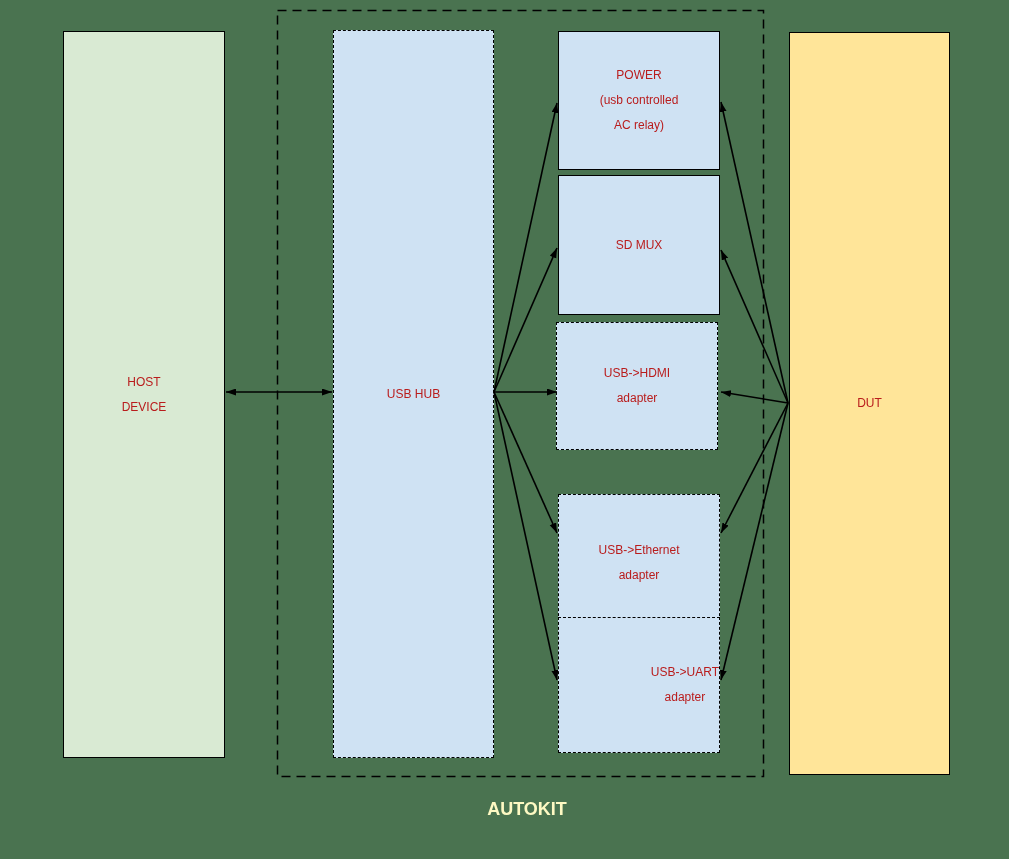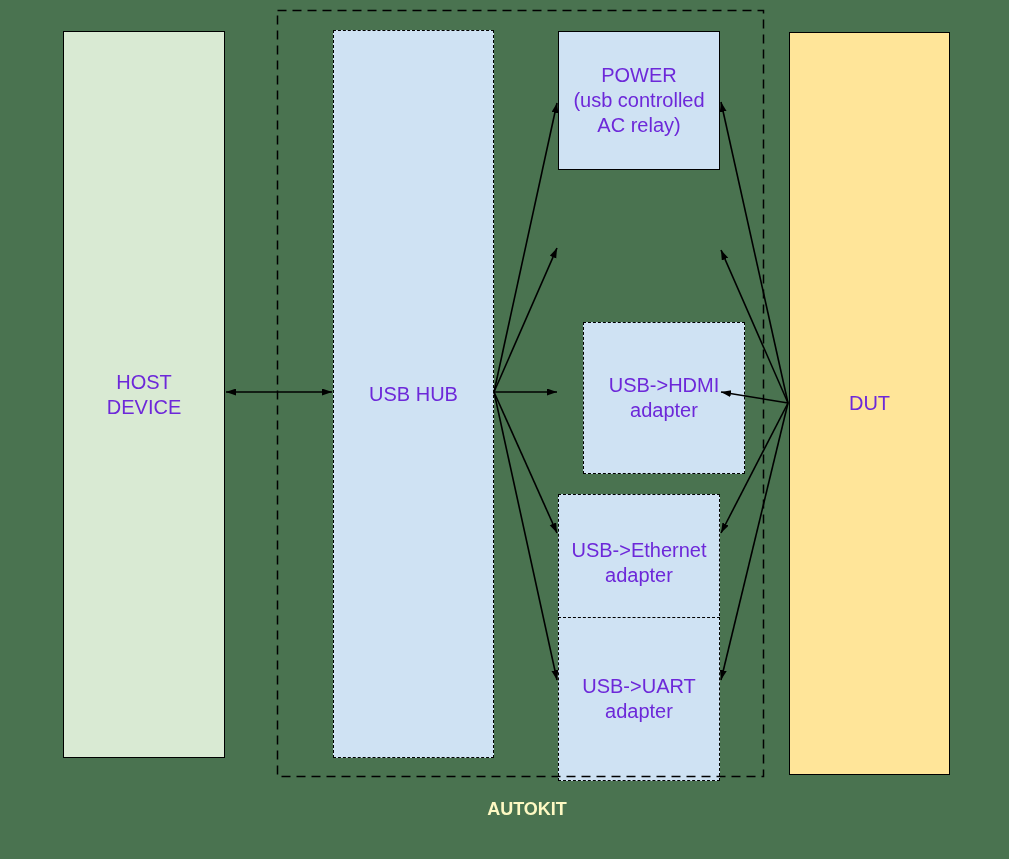--- a/index.html
+++ b/index.html
@@ -14,33 +14,33 @@
   .node {
     position: absolute;
     box-sizing: border-box;
     border: 1.6px solid #000;
     display: flex;
     align-items: center;
     justify-content: center;
     text-align: center;
   }
   .node .label {
-    font-size: 20px;
+    font-size: 12px;
     line-height: 25px;
-    color: #6d28d9;
+    color: #b91c1c;
   }
   .node .label span { display: block; }
   .border-dashed { border-style: dashed; }
   #host      { left: 63px;  top: 31px;  width: 162px; height: 727px; }
   #usb_hub   { left: 333px; top: 30px;  width: 161px; height: 728px; }
   #power     { left: 558px; top: 31px;  width: 162px; height: 139px; }
   #sd_mux    { left: 558px; top: 175px; width: 162px; height: 140px; }
-  #usb_hdmi  { left: 583px; top: 322px; width: 162px; height: 152px; }
+  #usb_hdmi  { left: 556px; top: 322px; width: 162px; height: 128px; }
   #usb_ethernet { left: 558px; top: 494px; width: 162px; height: 137px; }
-  #usb_uart  { left: 558px; top: 617px; width: 162px; height: 164px; }
+  #usb_uart  { left: 558px; top: 617px; width: 162px; height: 136px; justify-content: flex-end; }
   #dut       { left: 789px; top: 32px;  width: 161px; height: 743px; }
   #edge-layer {
     position: absolute;
     left: 0; top: 0;
     pointer-events: none;
   }
   #group-label {
     position: absolute;
     left: 402px;
     top: 798px;
@@ -72,20 +72,25 @@
   </div>
 
   <div class="node" id="power" style="background: rgb(207, 226, 243);">
     <div class="label">
       <span>POWER</span>
       <span>(usb controlled</span>
       <span>AC relay)</span>
     </div>
   </div>
 
+  <div class="node" id="sd_mux" style="background: rgb(207, 226, 243);">
+    <div class="label">
+      <span>SD MUX</span>
+    </div>
+  </div>
 
   <div class="node border-dashed" id="usb_hdmi" style="background: rgb(207, 226, 243);">
     <div class="label">
       <span>USB-&gt;HDMI</span>
       <span>adapter</span>
     </div>
   </div>
 
   <div class="node border-dashed" id="usb_ethernet" style="background: rgb(207, 226, 243);">
     <div class="label">

